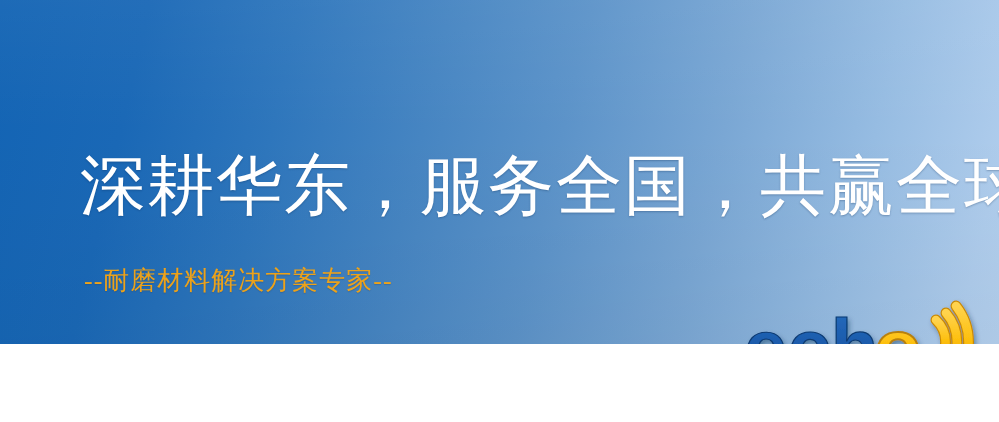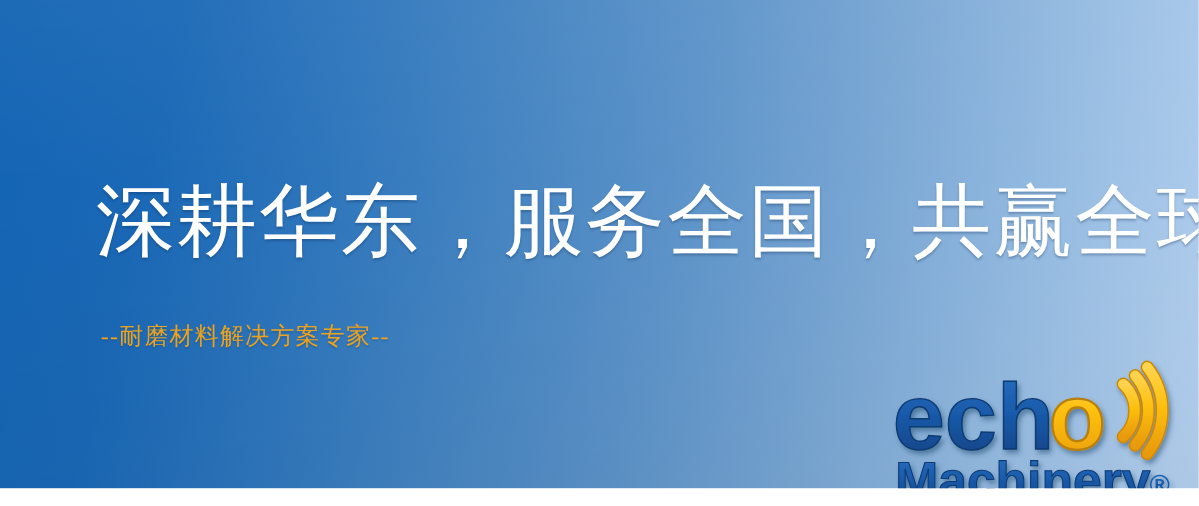--- a/index.html
+++ b/index.html
@@ -3,21 +3,21 @@
 <meta charset="utf-8">
 <style>
   html, body {
     margin: 0;
     padding: 0;
     background: #ffffff;
   }
   #banner {
     position: relative;
     width: 999px;
-    height: 407px;
+    height: 344px;
     overflow: hidden;
     
     background:
       linear-gradient(103deg,
         #1364B4 0%,
         #1A68B6 14%,
         #2E76BC 28%,
         #4685C2 42%,
         #5C93C9 55%,
         #7AA7D4 70%,
@@ -48,21 +48,21 @@
     white-space: nowrap;
     text-shadow: 0 1px 2px rgba(10,40,80,0.30);
     z-index: 3;
   }
 
   .subtitle {
     position: absolute;
     left: 84px;
     top: 264px;
     font-family: "Liberation Serif", "DejaVu Serif", serif;
-    font-size: 20px;
+    font-size: 26px;
     line-height: 34px;
     letter-spacing: 1px;
     color: #ECA21A;
     white-space: nowrap;
     text-shadow: 0 1px 1px rgba(40,60,90,0.25);
     z-index: 3;
   }
 
   
   #logo {

